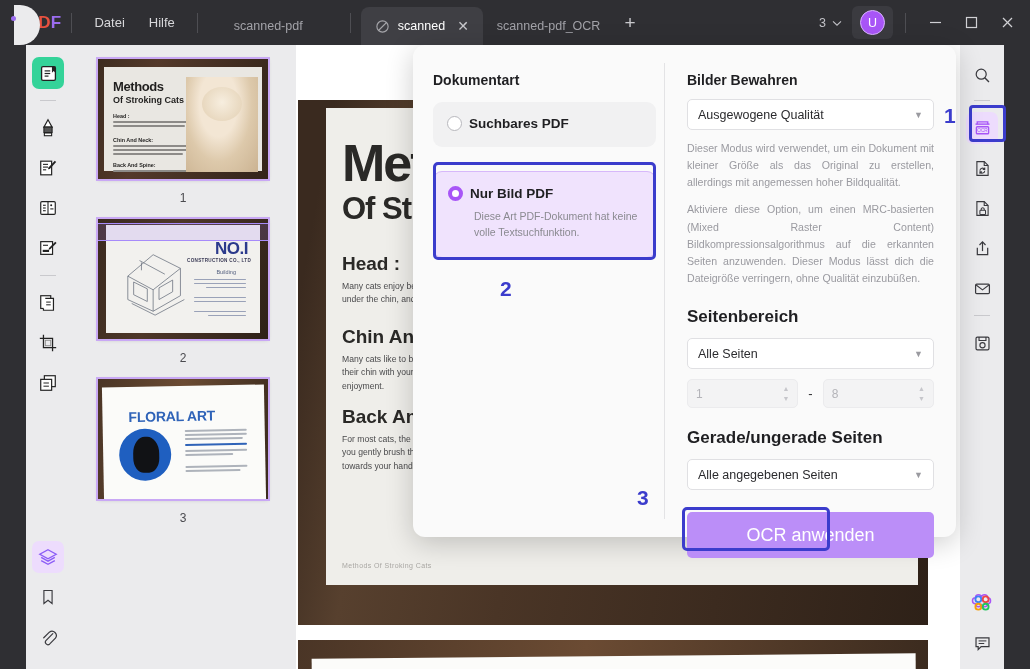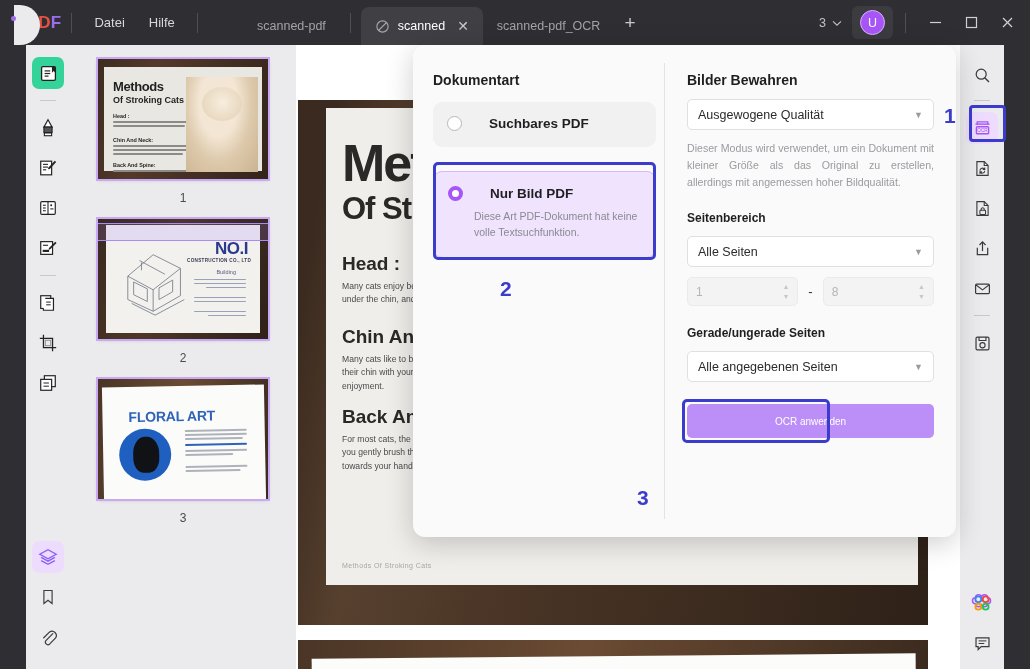--- a/index.html
+++ b/index.html
@@ -23,21 +23,21 @@
   .logo .l4 { color: #9b6df0; }
   .tb-sep { width: 1px; height: 20px; background: #4e4e53; margin: 0 10px; }
   .menu-item {
     color: #d7d7da; font-size: 13px; padding: 5px 12px; border-radius: 4px; cursor: default;
   }
   .tabs { display: flex; align-items: center; margin-left: 12px; height: 45px; }
   .tab {
     display: flex; align-items: center; gap: 8px;
     height: 38px; padding: 0 14px; margin-top: 7px;
     font-size: 12.5px; color: #a2a2a8; border-radius: 8px 8px 0 0;
-    min-width: 120px; justify-content: flex-end; position: relative;
+    min-width: 120px; justify-content: flex-start; position: relative;
   }
   .tab.active { background: #3f3f44; color: #ffffff; }
   .tab .tab-close { font-size: 14px; color: #c8c8cc; margin-left: 4px; }
   .tab-icon { display: inline-flex; opacity: .75; }
   .newtab { color: #c8c8cc; font-size: 19px; margin-left: 10px; font-weight: 300; }
   .tb-right { margin-left: auto; display: flex; align-items: center; gap: 2px; padding-right: 6px; }
   .pagecount { color: #c2c2c7; font-size: 12.5px; display: flex; align-items: center; gap: 6px; padding: 4px 8px; }
   .avatar-wrap { background:#3b3b40; border-radius:6px; padding:4px 8px; display:flex; align-items:center; }
   .avatar {
     width: 25px; height: 25px; border-radius: 50%; background: #a855f7;
@@ -164,49 +164,49 @@
   .dlg-left { width: 251px; padding: 27px 0 0 20px; }
   .dlg-divider { width: 1px; background: #e3e3e5; margin: 18px 0; }
   .dlg-right { flex: 1; padding: 27px 22px 0 22px; }
   .dlg-h { font-size: 14px; font-weight: 700; color: #1f1f22; }
 
   .opt-card {
     margin-top: 14px; width: 223px; border-radius: 9px; padding: 14px 14px 16px 14px;
     background: #f1f1f2; position: relative;
   }
   .opt-card.sel { background: #f0e3fd; border: 1px solid #d7b8fa; }
-  .opt-row { display: flex; align-items: center; gap: 27px; }
+  .opt-row { display: flex; align-items: center; gap: 7px; }
   .radio { width: 15px; height: 15px; border-radius: 50%; border: 1.5px solid #b8b8bd; background: #fff; flex: 0 0 auto; }
   .radio.on { border: 4.5px solid #a855f7; background: #fff; }
   .opt-title { font-size: 13.5px; font-weight: 700; color: #1f1f22; }
   .opt-desc { margin-top: 8px; margin-left: 26px; font-size: 10.5px; color: #8a8a90; line-height: 1.5; }
   .sel-ring { position: absolute; left: 0px; top: -9px; width: 223px; height: 98px; border: 3px solid #3b3ccc; border-radius: 5px; pointer-events: none; }
   .opt-wrap { position: relative; }
 
   .select {
     margin-top: 11px; height: 31px; background: #fff; border: 1px solid #e0e0e3; border-radius: 5px;
     display: flex; align-items: center; padding: 0 10px; font-size: 12.5px; color: #2b2b2e;
   }
   .select .caret { margin-left: auto; color: #9a9aa0; font-size: 9px; }
   .helptext { margin-top: 10px; font-size: 10.6px; color: #9a9aa0; line-height: 1.62; text-align: justify; }
   .checkrow { margin-top: 17px; display: flex; align-items: center; gap: 9px; }
   .checkbox { width: 14px; height: 14px; border: 1.4px solid #b5b5ba; border-radius: 2.5px; background: #fff; }
   .checklabel { font-size: 12.3px; color: #2b2b2e; }
-  .dlg-h2 { margin-top: 20px; font-size: 12px; font-weight: 700; color: #1f1f22; }
+  .dlg-h2 { margin-top: 20px; font-size: 17px; font-weight: 700; color: #1f1f22; }
   .range-row { margin-top: 10px; display: flex; align-items: center; gap: 10px; }
   .spin {
     flex: 1; height: 29px; background: #f3f3f4; border: 1px solid #ebebed; border-radius: 5px;
     display: flex; align-items: center; padding: 0 8px; font-size: 12px; color: #b4b4b9; position: relative;
   }
   .spin .arrows { margin-left: auto; display: flex; flex-direction: column; gap: 3px; color: #c6c6cb; font-size: 7px; line-height: 1; }
   .dash { color: #2b2b2e; font-size: 13px; }
   .btnrow { margin-top: 22px; display: flex; gap: 12px; align-items: center; position: relative; }
   .btn {
-    flex: 1; height: 34px; border-radius: 5px; display: flex; align-items: center; justify-content: center;
-    font-size: 10px;
+    flex: 1; height: 46px; border-radius: 5px; display: flex; align-items: center; justify-content: center;
+    font-size: 18px;
   }
   .btn-primary { background: #bb8ef8; color: #fff; }
   .btn-secondary { background: #fff; border: 1px solid #e0e0e3; color: #2b2b2e; }
   .btn-ring { position: absolute; left: -5px; top: -5px; width: 148px; height: 44px; border: 3px solid #3b3ccc; border-radius: 5px; pointer-events: none; }
 </style>
 </head>
 <body>
 
 <div id="app">
 
@@ -577,20 +577,21 @@
     <div class="dlg-divider"></div>
 
     <div class="dlg-right">
       <div class="dlg-h">Bilder Bewahren</div>
       <div class="select">
         <span>Ausgewogene Qualität</span>
         <span class="caret">▼</span>
       </div>
       <div class="helptext">Dieser Modus wird verwendet, um ein Dokument mit kleiner Größe als das Original zu erstellen, allerdings mit angemessen hoher Bildqualität.</div>
 
+      <div class="helptext">Aktiviere diese Option, um einen MRC-basierten (Mixed Raster Content) Bildkompressionsalgorithmus auf die erkannten Seiten anzuwenden. Dieser Modus lässt dich die Dateigröße verringern, ohne Qualität einzubüßen.</div>
 
       <div class="dlg-h2">Seitenbereich</div>
       <div class="select">
         <span>Alle Seiten</span>
         <span class="caret">▼</span>
       </div>
 
       <div class="range-row">
         <div class="spin">
           <span>1</span>

